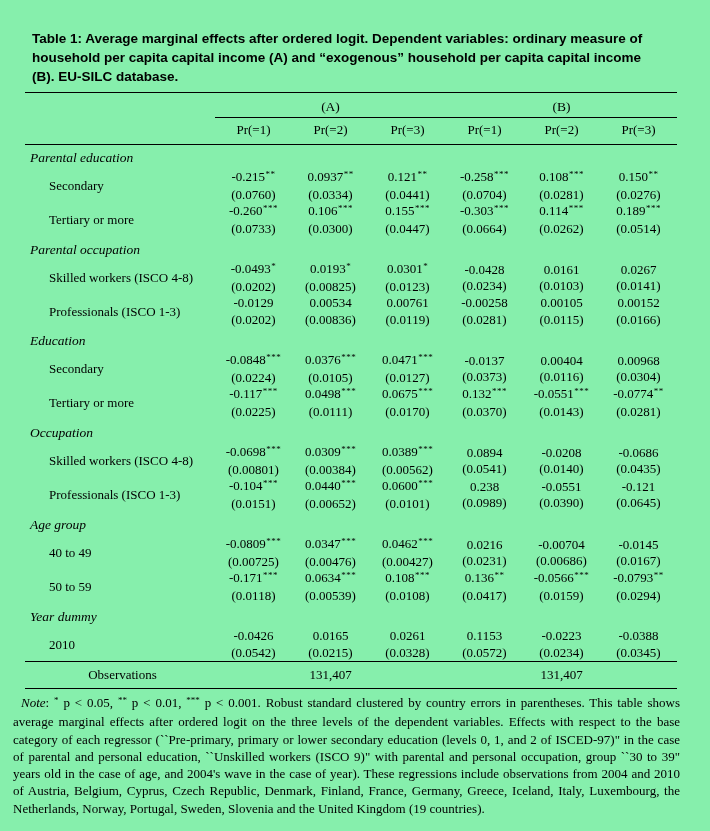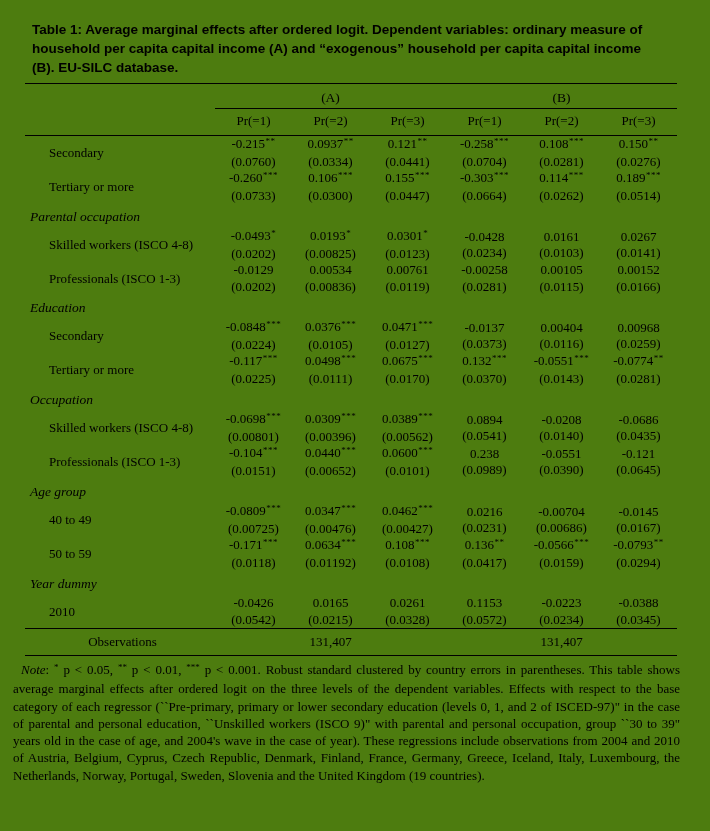--- a/index.html
+++ b/index.html
@@ -1,19 +1,19 @@
 <!DOCTYPE html>
 <html><head>
 <meta charset="utf-8">
 <style>
   * { box-sizing: border-box; }
   html, body { margin: 0; padding: 0; background: #ffffff; }
   .page {
-    width: 710px; height: 831px; background: #4d7c0f; color: #000;
-    position: relative; overflow: hidden; padding-top: 20px;
+    width: 710px; height: 831px; background: #86efac; color: #000;
+    position: relative; overflow: hidden; padding-top: 29px;
   }
   .title {
     font-family: "Liberation Sans", sans-serif;
     font-weight: 700; font-size: 13.5px; line-height: 19px;
     margin: 0 64px 6px 32px; color: #000;
   }
   table.tbl {
     border-collapse: collapse; table-layout: fixed;
     margin-left: 25px; width: 652px;
     font-family: "Liberation Serif", serif; font-size: 13px; color: #000;
@@ -73,20 +73,23 @@
         <td></td>
         <td>Pr(=1)</td>
         <td>Pr(=2)</td>
         <td>Pr(=3)</td>
         <td>Pr(=1)</td>
         <td>Pr(=2)</td>
         <td>Pr(=3)</td>
       </tr>
     </thead>
     <tbody id="table-body">
+        <tr>
+          <td colspan="7" class="section-label">Parental education</td>
+        </tr>
         <tr class="data-row">
           <td class="row-label">Secondary</td>
           <td>
             <div class="coef-line">-0.215<span class="stars">**</span></div>
             <div class="se-line">(0.0760)</div>
           </td>
           <td>
             <div class="coef-line">0.0937<span class="stars">**</span></div>
             <div class="se-line">(0.0334)</div>
           </td>
@@ -211,21 +214,21 @@
           <td>
             <div class="coef-line">-0.0137</div>
             <div class="se-line">(0.0373)</div>
           </td>
           <td>
             <div class="coef-line">0.00404</div>
             <div class="se-line">(0.0116)</div>
           </td>
           <td>
             <div class="coef-line">0.00968</div>
-            <div class="se-line">(0.0259)</div>
+            <div class="se-line">(0.0304)</div>
           </td>
         </tr>
         <tr class="data-row">
           <td class="row-label">Tertiary or more</td>
           <td>
             <div class="coef-line">-0.117<span class="stars">***</span></div>
             <div class="se-line">(0.0225)</div>
           </td>
           <td>
             <div class="coef-line">0.0498<span class="stars">***</span></div>
@@ -252,21 +255,21 @@
           <td colspan="7" class="section-label">Occupation</td>
         </tr>
         <tr class="data-row">
           <td class="row-label">Skilled workers (ISCO 4-8)</td>
           <td>
             <div class="coef-line">-0.0698<span class="stars">***</span></div>
             <div class="se-line">(0.00801)</div>
           </td>
           <td>
             <div class="coef-line">0.0309<span class="stars">***</span></div>
-            <div class="se-line">(0.00396)</div>
+            <div class="se-line">(0.00384)</div>
           </td>
           <td>
             <div class="coef-line">0.0389<span class="stars">***</span></div>
             <div class="se-line">(0.00562)</div>
           </td>
           <td>
             <div class="coef-line">0.0894</div>
             <div class="se-line">(0.0541)</div>
           </td>
           <td>
@@ -336,21 +339,21 @@
           </td>
         </tr>
         <tr class="data-row">
           <td class="row-label">50 to 59</td>
           <td>
             <div class="coef-line">-0.171<span class="stars">***</span></div>
             <div class="se-line">(0.0118)</div>
           </td>
           <td>
             <div class="coef-line">0.0634<span class="stars">***</span></div>
-            <div class="se-line">(0.01192)</div>
+            <div class="se-line">(0.00539)</div>
           </td>
           <td>
             <div class="coef-line">0.108<span class="stars">***</span></div>
             <div class="se-line">(0.0108)</div>
           </td>
           <td>
             <div class="coef-line">0.136<span class="stars">**</span></div>
             <div class="se-line">(0.0417)</div>
           </td>
           <td>

